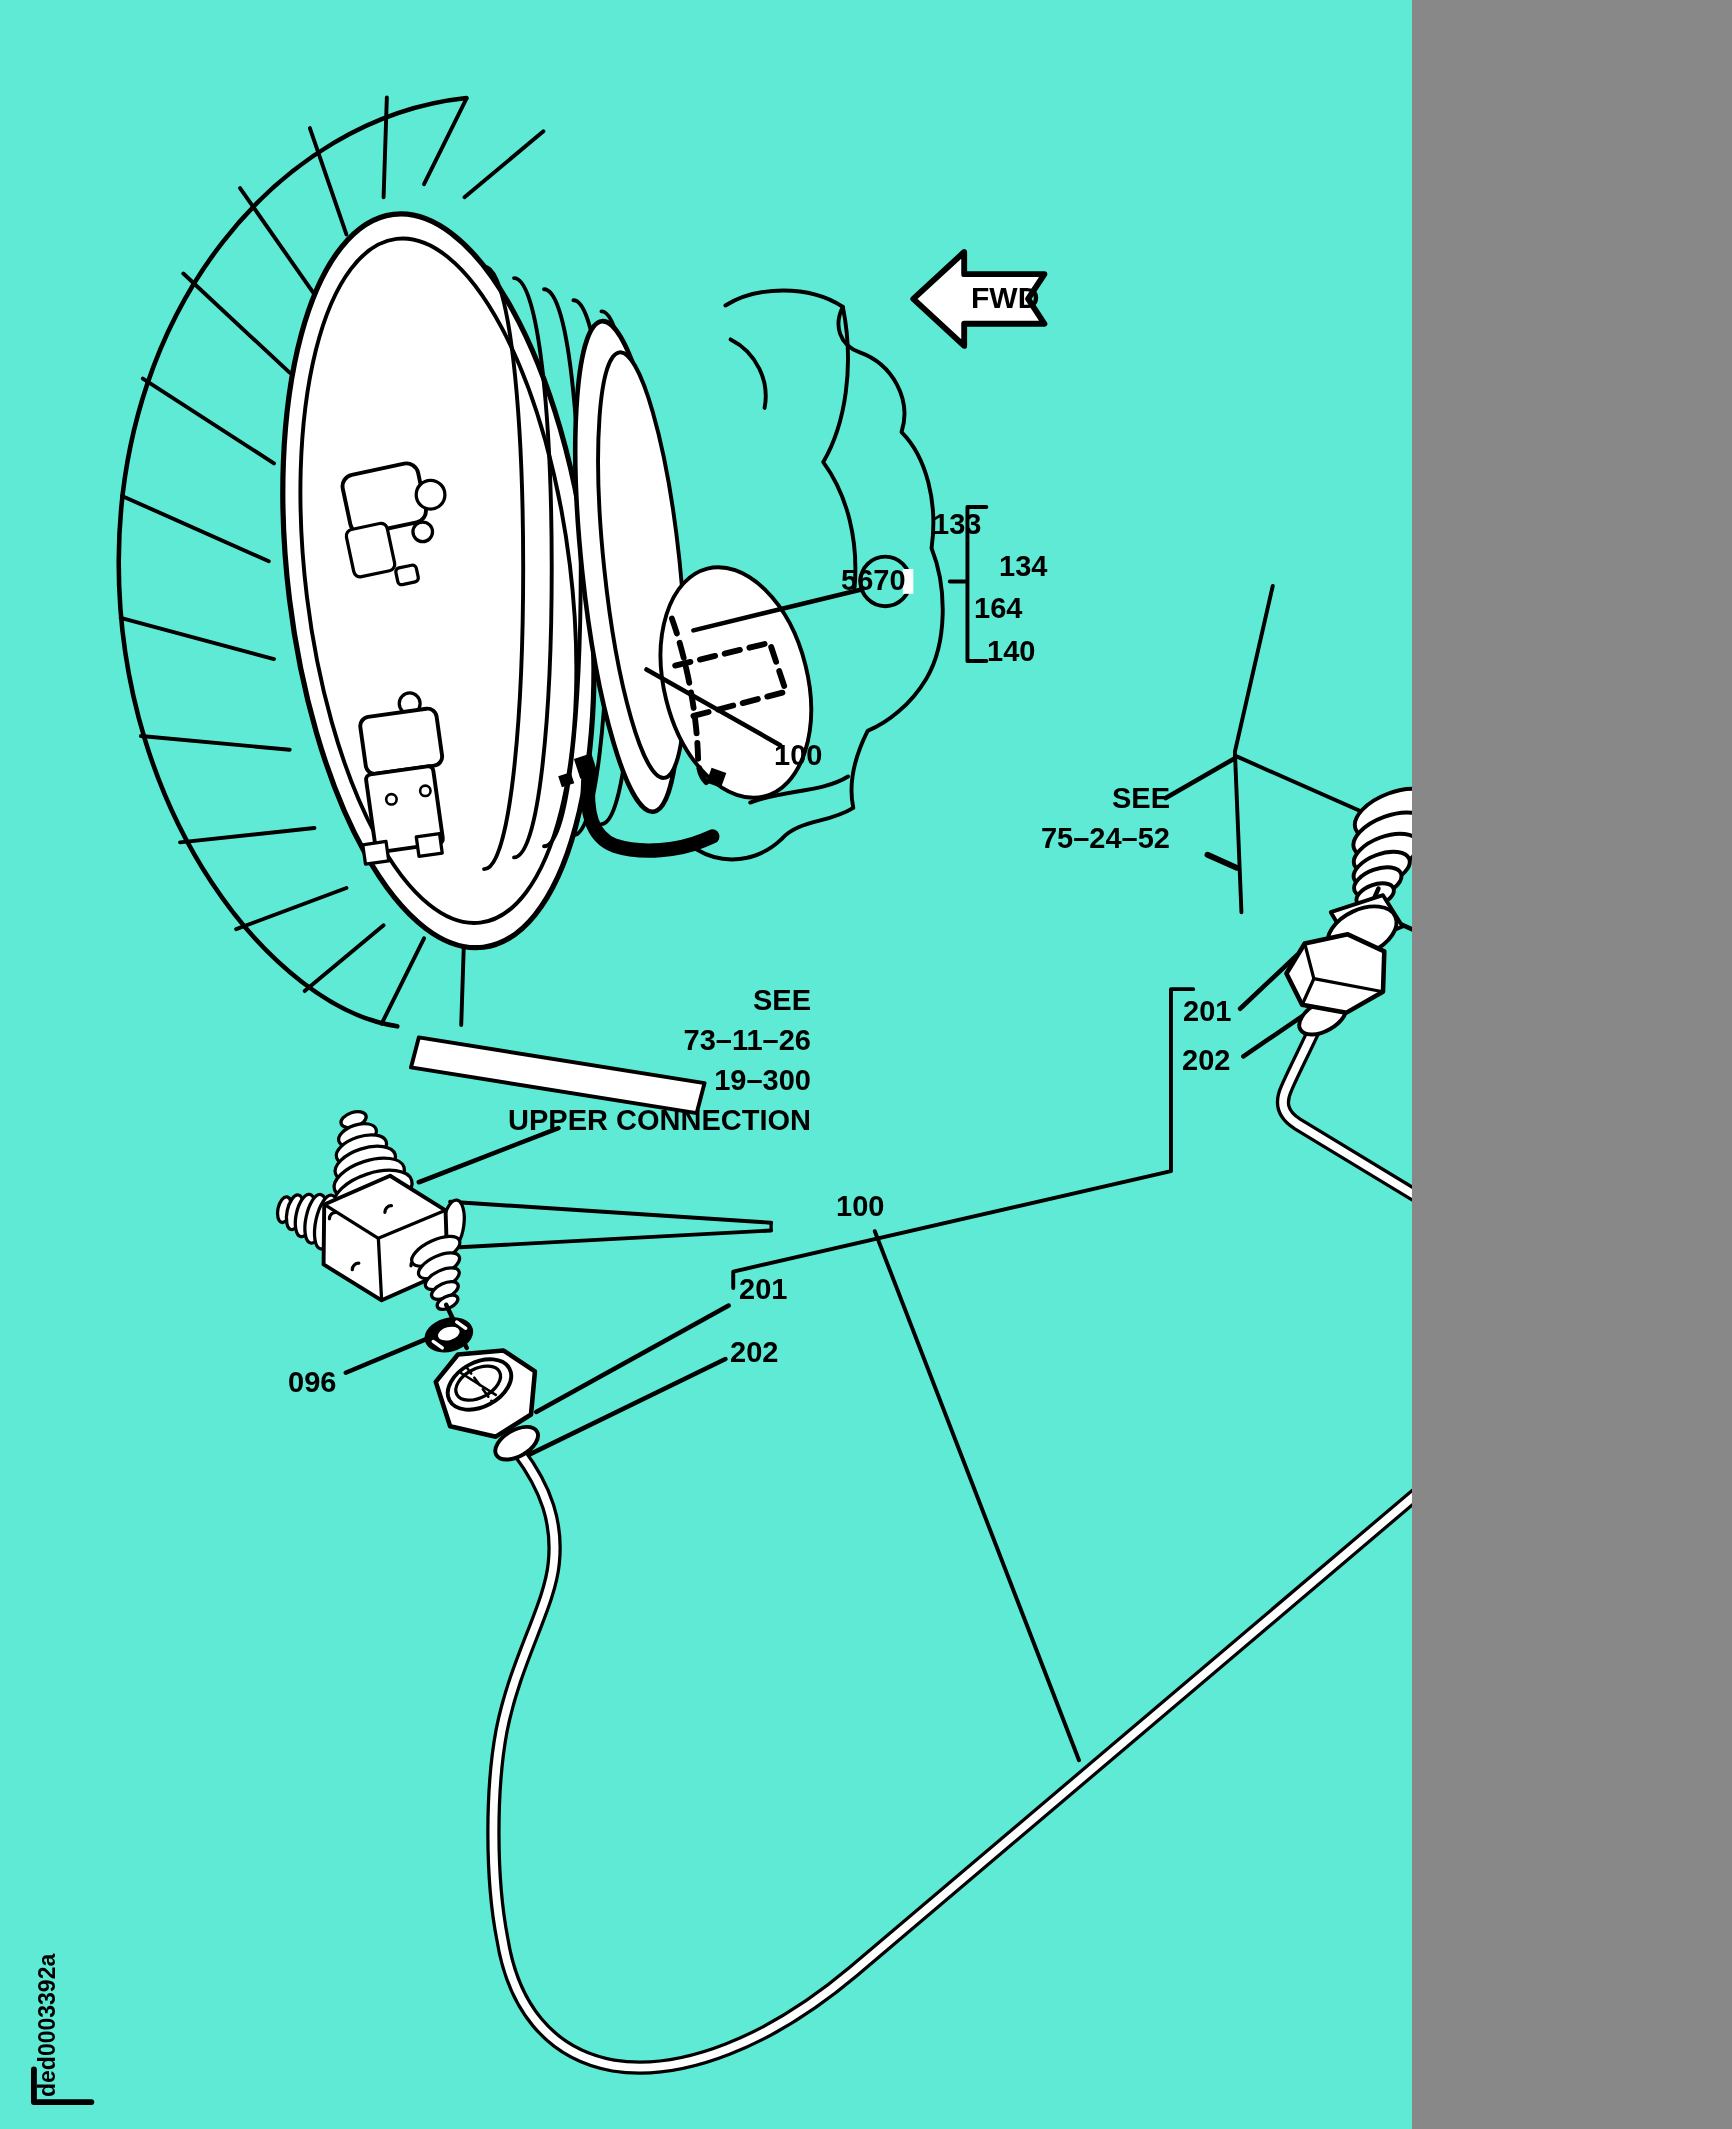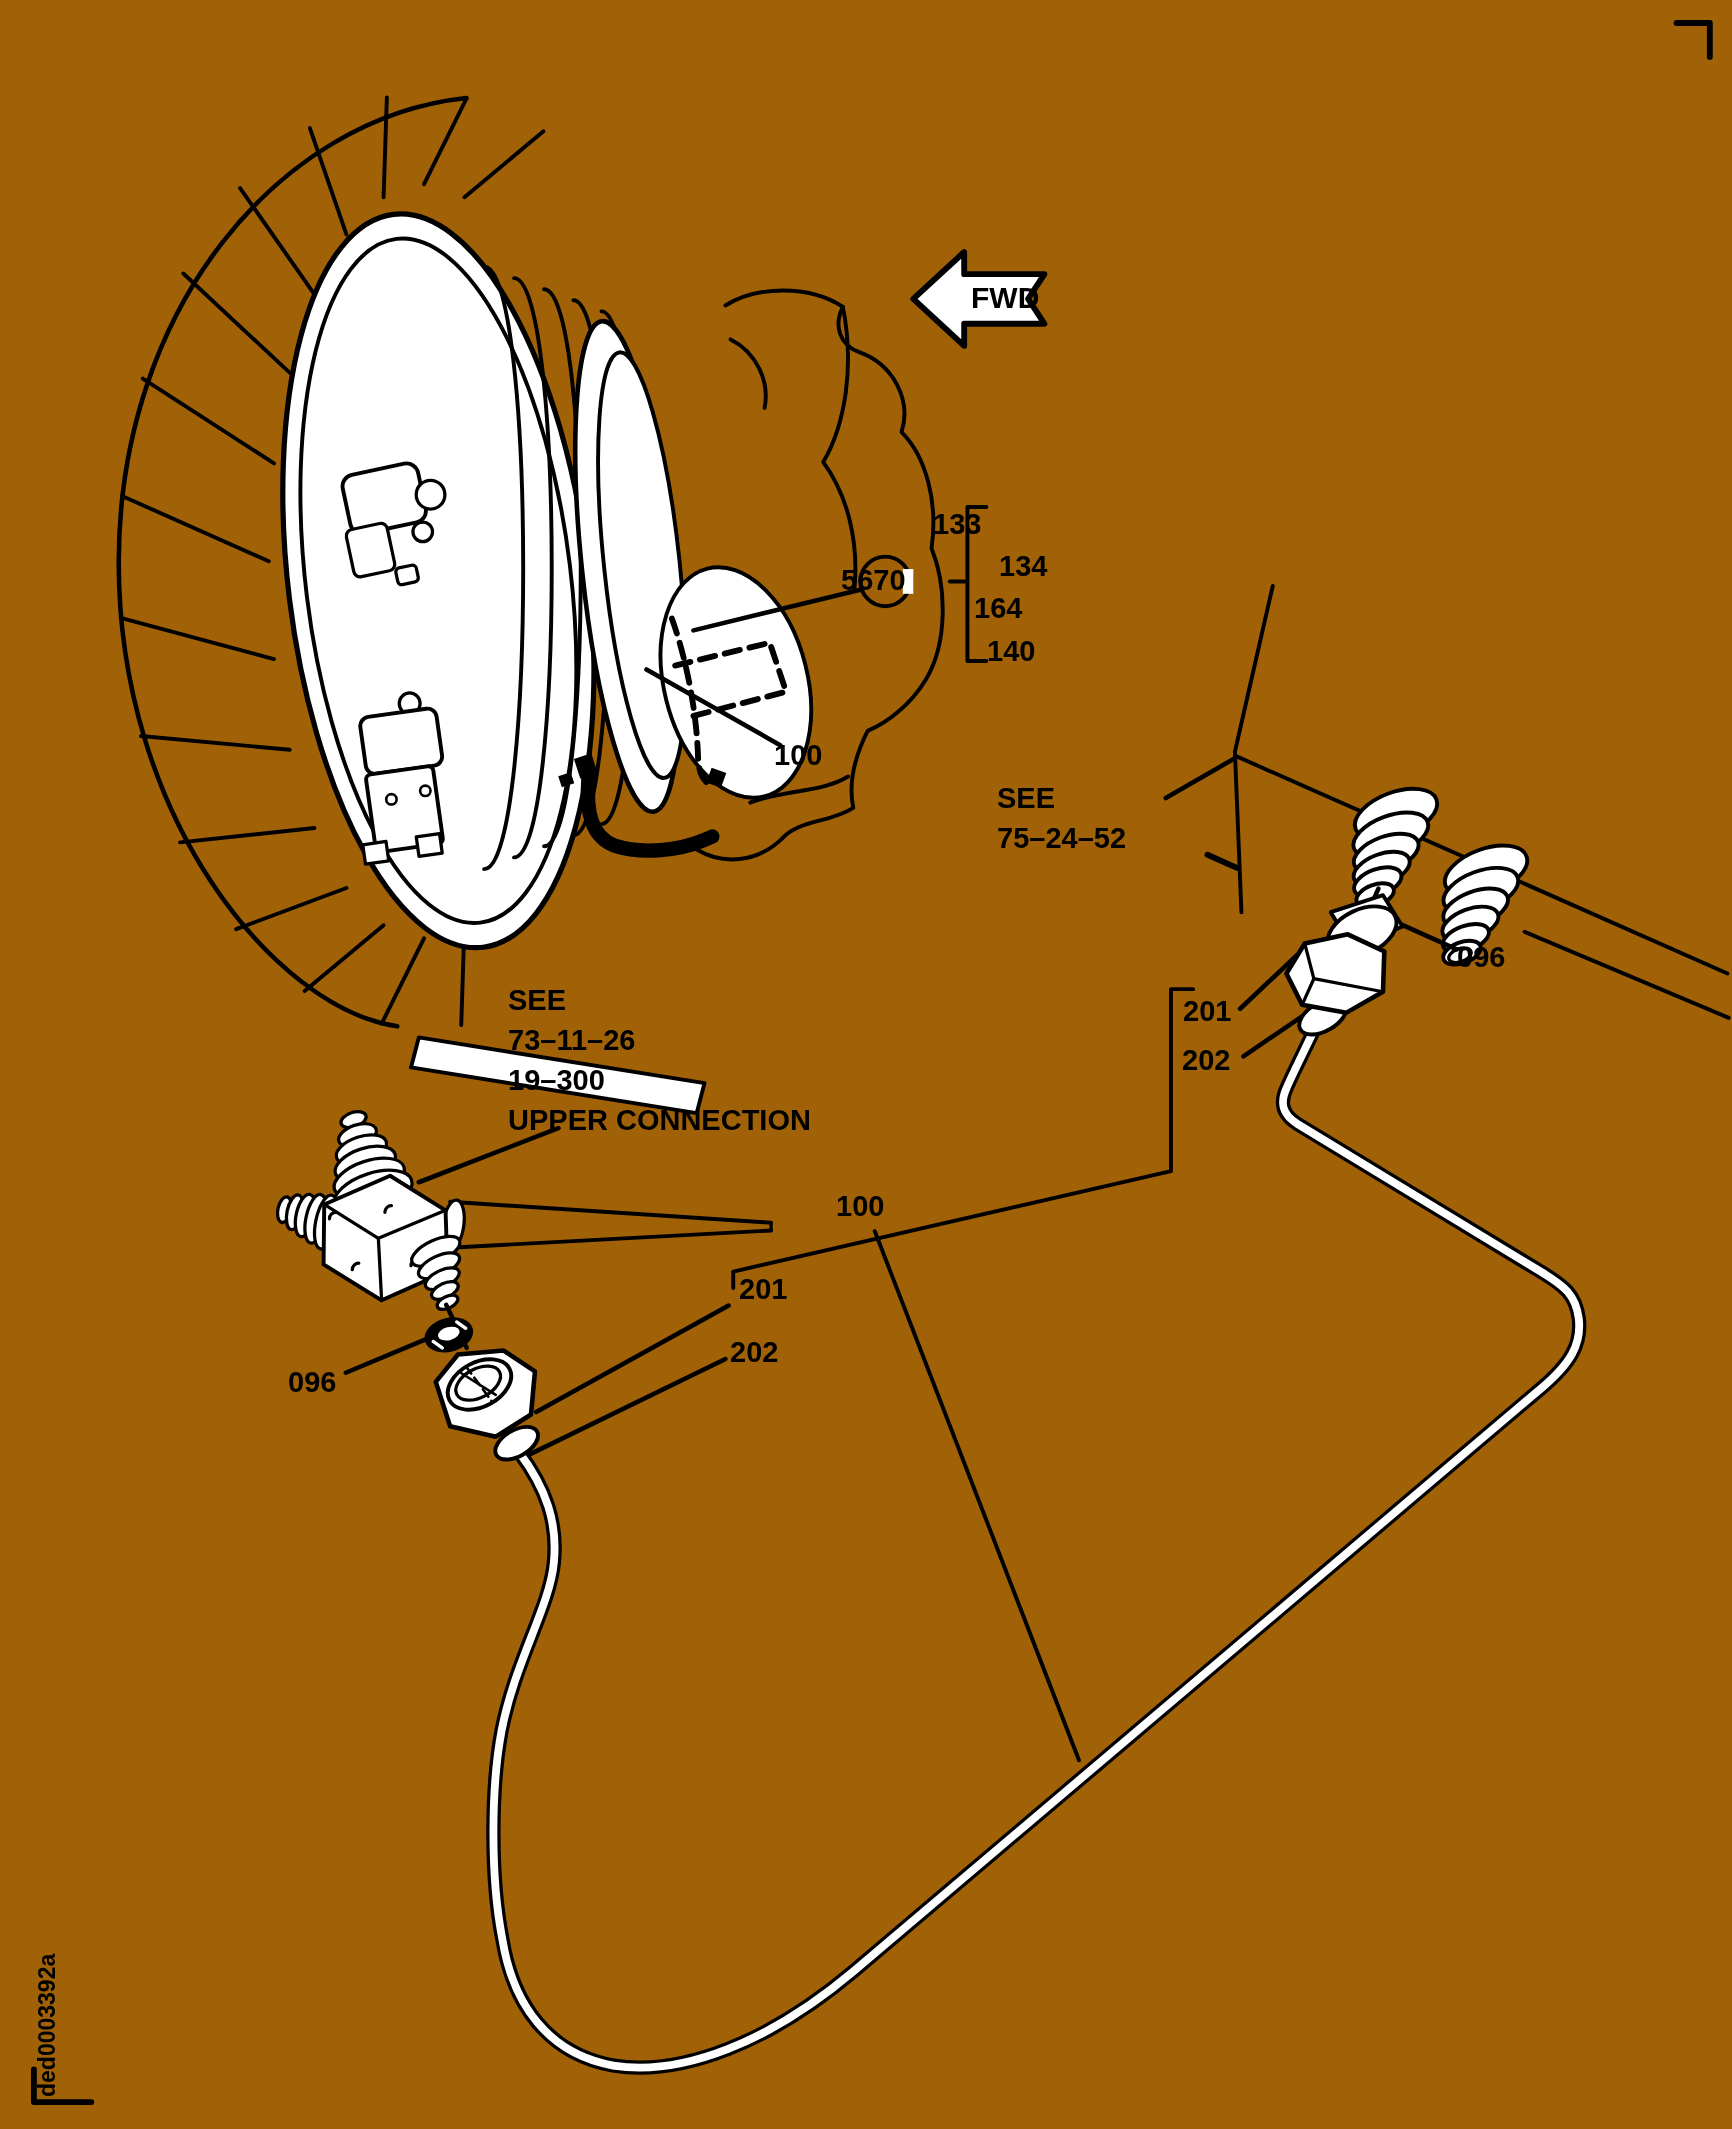--- a/index.html
+++ b/index.html
@@ -1,31 +1,31 @@
 <!DOCTYPE html>
 <html style="font-size:10.4px"><head>
 <meta charset="utf-8">
 <style>
   html,body{margin:0;padding:0;background:#888;}
   .canvas{
     position:relative;
-    width:1732px;height:2129px;
-    background:#a16207;
+    width:1412px;height:2129px;
+    background:#5eead4;
     overflow:hidden;
     font-family:"Liberation Sans",sans-serif;
   }
   .art{position:absolute;left:0;top:0;}
   .lbl{
     position:absolute;
     font:700 29px "Liberation Sans",sans-serif;
     color:#000;
     white-space:nowrap;
     line-height:1.0;
   }
-  .blk{position:absolute;text-align:left;}
+  .blk{position:absolute;text-align:right;}
   .blk .ln{font:700 29px "Liberation Sans",sans-serif;color:#000;line-height:40px;white-space:nowrap;}
   .docid{
     position:absolute;
     left:34px;top:2097px;
     font:700 23px "Liberation Sans",sans-serif;
     color:#000;
     transform:rotate(-90deg);
     transform-origin:0 0;
     white-space:nowrap;
   }

